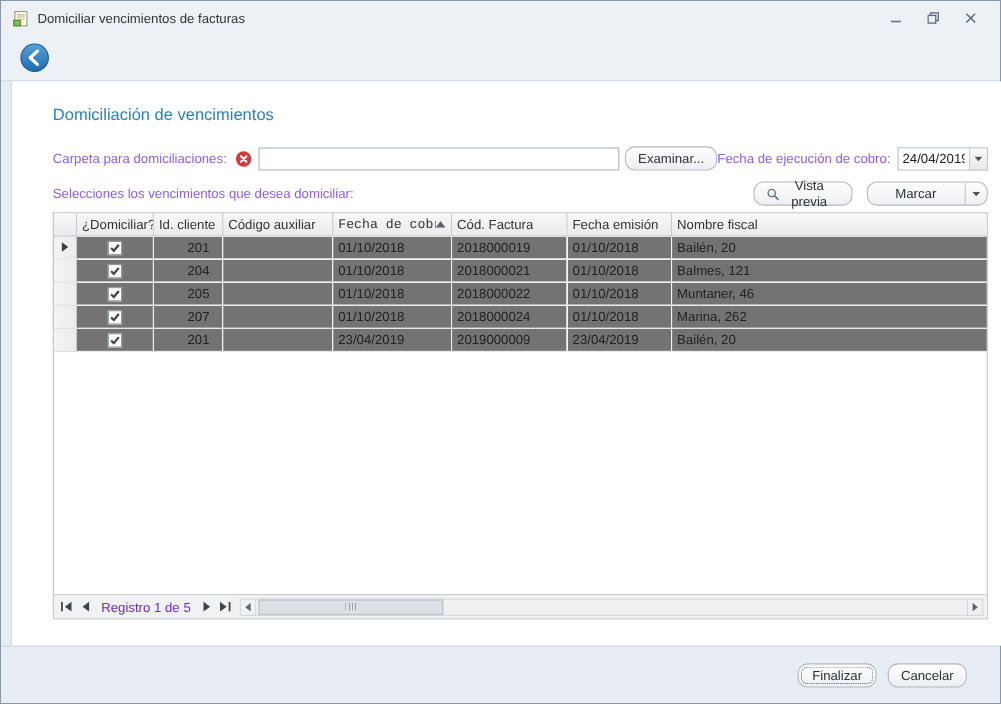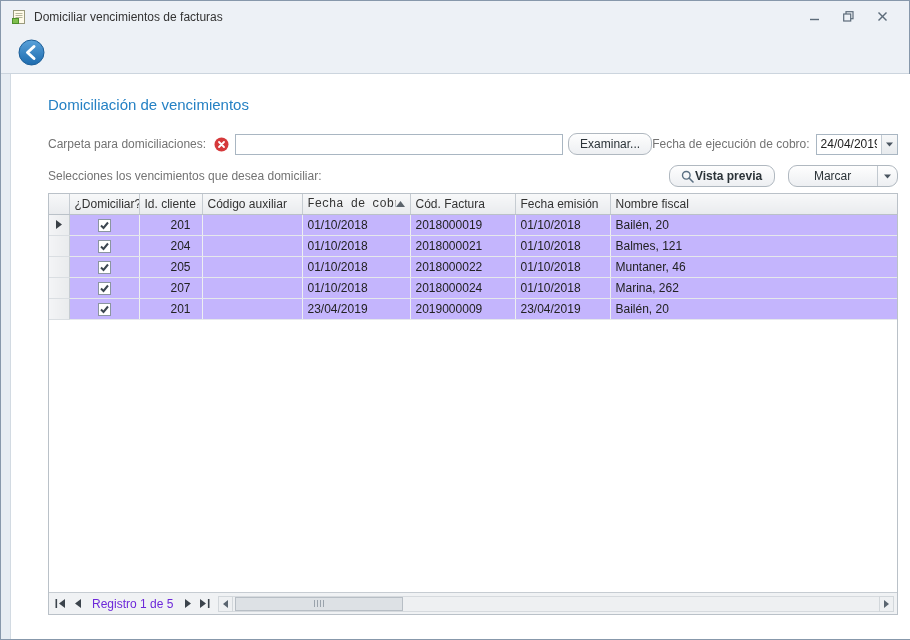--- a/index.html
+++ b/index.html
@@ -19,44 +19,44 @@
   .back-btn { background:none; border:none; padding:0; display:flex; }
   .wizard-title { font-size:12.5px; color:#333; }
 
   
   .content { flex:1; min-height:0; padding:0 9px; background:#e7edf3; display:flex; }
   .panel { flex:1; min-height:0; background:#fff; border-left:1px solid #d2dae2; border-right:1px solid #d2dae2; padding:22px 37px 24px 37px; display:flex; flex-direction:column; }
 
   .page-title { font-size:15px; color:#2581c4; margin-bottom:20px; font-weight:normal; }
 
   .form-row { display:flex; align-items:center; margin-bottom:10px; flex:0 0 auto; }
-  .lbl { color:#737373; white-space:nowrap; }
+  .lbl { color:#8b5cf6; white-space:nowrap; }
   .error-icon { margin:0 6px 0 8px; display:flex; flex:0 0 auto; }
   .text-input { width:328px; height:21px; border:1px solid #a9b6c2; padding:0 4px; font:12px "Liberation Sans",sans-serif; color:#222; }
   .btn { display:inline-flex; align-items:center; justify-content:center; height:22px; padding:0 11px; background:linear-gradient(#fefefe,#edeff2); border:1px solid #b0b8c0; border-radius:9px; color:#2b3338; font:12px "Liberation Sans",sans-serif; cursor:default; }
   .examine-btn { margin-left:5px; }
   .date-group { margin-left:auto; display:flex; align-items:center; gap:6px; }
   .combo { width:82px; height:21px; display:flex; border:1px solid #a9b6c2; background:#fff; }
   .combo input { flex:1; min-width:0; border:none; outline:none; padding:0 4px; font:12px "Liberation Sans",sans-serif; color:#222; }
   .combo-btn { width:16px; display:flex; align-items:center; justify-content:center; background:linear-gradient(#f7f8f9,#e7eaed); border:none; border-left:1px solid #c3cbd3; padding:0; }
 
   .select-row { display:flex; align-items:center; margin-bottom:6px; flex:0 0 auto; }
   .toolbar-btns { margin-left:auto; display:flex; gap:13px; }
-  .preview-btn { width:106px; gap:1px;font-weight:bold; }
+  .preview-btn { width:90px; gap:1px; }
   .split-btn { width:110px; padding:0; }
   .split-main { flex:1; text-align:center; }
   .split-sep { width:1px; align-self:stretch; background:#c2c9d0; }
   .split-arrow { width:19px; display:flex; align-items:center; justify-content:center; }
 
   
   .grid { flex:1; min-height:0; display:flex; flex-direction:column; border:1px solid #bac1c8; background:#fff; }
   .grid table { border-collapse:collapse; table-layout:fixed; width:100%; flex:0 0 auto; }
   .grid th { height:20px; background:linear-gradient(#f7f8f9,#e9ebee); border-right:1px solid #c6ccd2; border-bottom:1px solid #bac1c8; font-weight:normal; text-align:left; padding:0 5px; color:#333; overflow:hidden; white-space:nowrap; }
   .grid th:last-child { border-right:none; }
-  .grid td { height:21px; border-right:1px solid #edeff1; border-bottom:1px solid #e5e8eb; padding:0 5px; overflow:hidden; white-space:nowrap; color:#222; background:#c4b5fd; }
+  .grid td { height:21px; border-right:1px solid #edeff1; border-bottom:1px solid #e5e8eb; padding:0 5px; overflow:hidden; white-space:nowrap; color:#222; background:#737373; }
   .grid td:last-child { border-right:none; }
   td.c-ind, th.c-ind { padding:0; text-align:center; }
   td.c-ind { background:linear-gradient(90deg,#f3f4f6,#e9ebed); border-right:1px solid #c6ccd2; border-bottom:1px solid #dadee2; }
   td.c-check { text-align:center; }
   td.c-id { text-align:right; padding-right:11px; }
   .checkbox { display:inline-flex; width:13px; height:13px; border:1px solid #8b96a0; background:#fff; align-items:center; justify-content:center; vertical-align:middle; }
   .checkbox svg { visibility:hidden; }
   .checkbox.checked svg { visibility:visible; }
   .sort-header { display:flex; align-items:center; }
   .sort-header .ht { flex:1; overflow:hidden;font-family:Liberation Mono, monospace; }
@@ -340,14 +340,18 @@
                   <path d="M0 0 L5 4 L0 8 Z" fill="#5a6570"></path>
                 </svg>
             </button>
           </span>
         </div>
       </div>
 
     </div>
   </div>
 
+  <div class="footer">
+    <button class="btn finish-btn">Finalizar</button>
+    <button class="btn">Cancelar</button>
+  </div>
 
 </div>
 
 </body></html>

